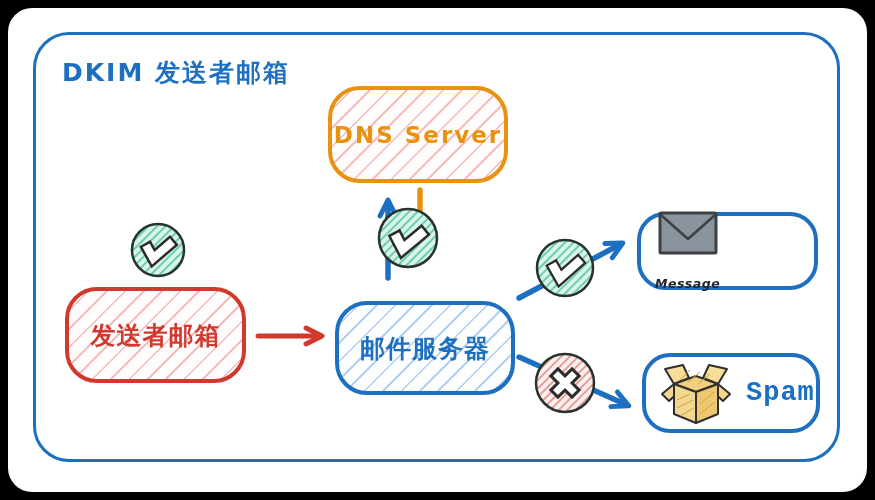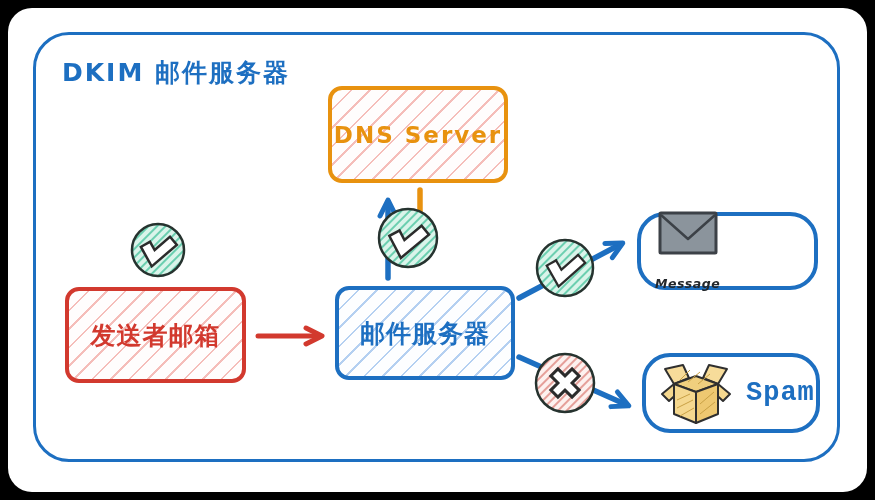--- a/index.html
+++ b/index.html
@@ -15,31 +15,32 @@
     position: absolute; left: 33px; top: 32px; width: 807px; height: 430px;
     border: 3.5px solid #1d6fc1; border-radius: 36px;
   }
   .title {
     position: absolute; left: 62px; top: 56px;
     font-size: 25px; font-weight: 700; color: #1d6fc1; letter-spacing: 2px;
   }
 
   .node {
     position: absolute; display: flex; align-items: center; justify-content: center;
-    border-radius: 14px; font-weight: 700;
+    border-radius: 32px; font-weight: 700;
   }
   .hatch-pink {
     background-image: repeating-linear-gradient(135deg,
       rgba(233,112,104,0.45) 0 1.8px, transparent 1.8px 13px);
     background-color: #fffdfd;
   }
   .hatch-blue {
     background-image: repeating-linear-gradient(135deg,
       rgba(92,152,224,0.45) 0 1.8px, transparent 1.8px 13px);
     background-color: #fdfeff;
+    margin-top: 15px;
   }
   .node-dns {
     left: 328px; top: 86px; width: 180px; height: 97px;
     border: 4px solid #e8920f; color: #e8920f;
     font-size: 23px; letter-spacing: 2px;
   }
   .node-sender {
     left: 65px; top: 287px; width: 181px; height: 96px;
     border: 4px solid #d2392e; color: #d2392e; font-size: 25px; letter-spacing: 1px;
   }
@@ -61,21 +62,21 @@
     font-size: 12.5px; color: #23272b; font-weight: 700; font-style: italic; margin-top: 1px;
     letter-spacing: 0.5px;
   }
   .overlay { position: absolute; left: 0; top: 0; width: 875px; height: 500px; pointer-events: none; }
 </style>
 </head>
 <body>
 
 <div class="card"></div>
 <div class="frame"></div>
-<div class="title">DKIM 邮件服务器</div>
+<div class="title">DKIM 发送者邮箱</div>
 
 <div class="node node-dns hatch-pink">
   <span>DNS Server</span>
 </div>
 
 <div class="node node-sender hatch-pink">
   <span>发送者邮箱</span>
 </div>
 
 <div class="node node-mail hatch-blue">

